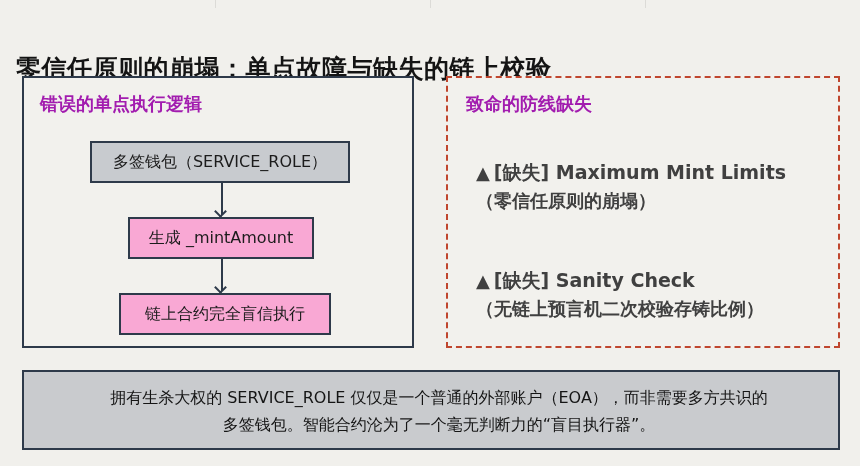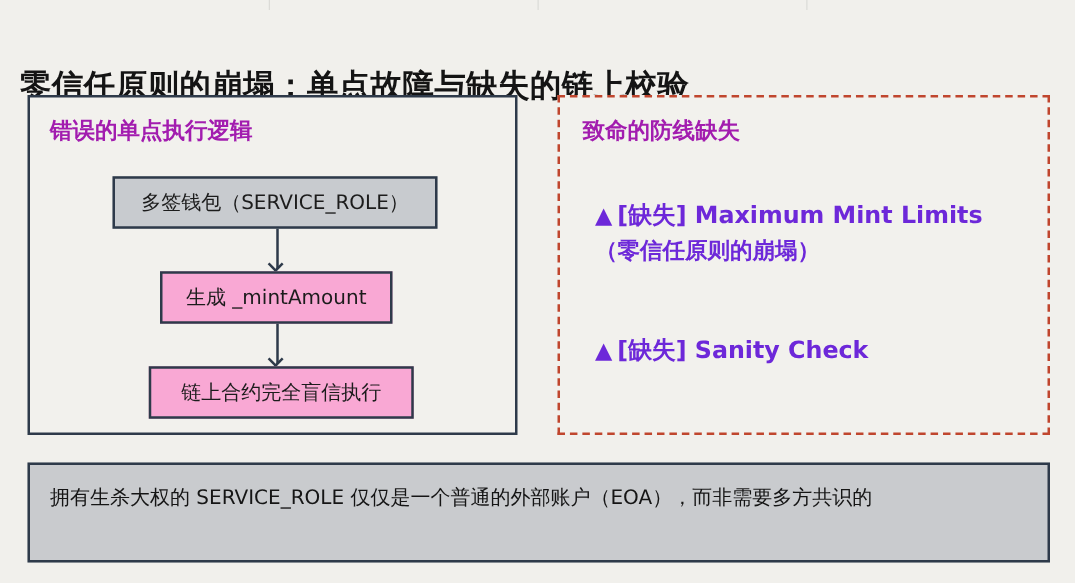--- a/index.html
+++ b/index.html
@@ -40,31 +40,31 @@
   }
   .a1 { top:105px; height:32px; }
   .a2 { top:181px; height:32px; }
 
   .panel-right {
     position:absolute; left:446px; top:76px; width:394px; height:272px;
     border:2px dashed #c0462e; box-sizing:border-box; background:#f2f1ed;
   }
   .panel-right .panel-title { left:18px; top:14px; }
   .warn {
-    position:absolute; left:28px; color:#6d28d9; font-weight:bold; font-size:19px; line-height:28px;
+    position:absolute; left:28px; color:#404040; font-weight:bold; font-size:19px; line-height:28px;
   }
   .warn .sub { font-size:18px; }
   .w1 { top:80px; }
   .w2 { top:166px;margin-top:22px; }
   .tri { display:inline-block; margin-right:4px; font-size:18px; }
 
   .note {
     position:absolute; left:22px; top:370px; width:818px; height:80px;
     box-sizing:border-box; border:2px solid #2e3a4a; background:#c9cbce;
-    padding:12px 0 0 16px; font-size:16px; line-height:27px; color:#151515;
+    padding:12px 0 0 16px; font-size:16px; line-height:27px; color:#151515;text-align:center;
   }
   .grid-line { position:absolute; top:0; width:1px; height:8px; background:#dcdbd7; }
 </style>
 </head>
 <body>
 
 <div class="grid-line" style="left:215px"></div>
 <div class="grid-line" style="left:430px"></div>
 <div class="grid-line" style="left:645px"></div>
 
@@ -80,18 +80,20 @@
 </div>
 
 <div class="panel-right">
   <div class="panel-title">致命的防线缺失</div>
   <div class="warn w1">
     <div><span class="tri">▲</span><span>[缺失] Maximum Mint Limits</span></div>
     <div class="sub">（零信任原则的崩塌）</div>
   </div>
   <div class="warn w2">
     <div><span class="tri">▲</span><span>[缺失] Sanity Check</span></div>
+    <div class="sub">（无链上预言机二次校验存铸比例）</div>
   </div>
 </div>
 
 <div class="note">
   <div>拥有生杀大权的 SERVICE_ROLE 仅仅是一个普通的外部账户（EOA），而非需要多方共识的</div>
+  <div>多签钱包。智能合约沦为了一个毫无判断力的“盲目执行器”。</div>
 </div>
 
 </body></html>

